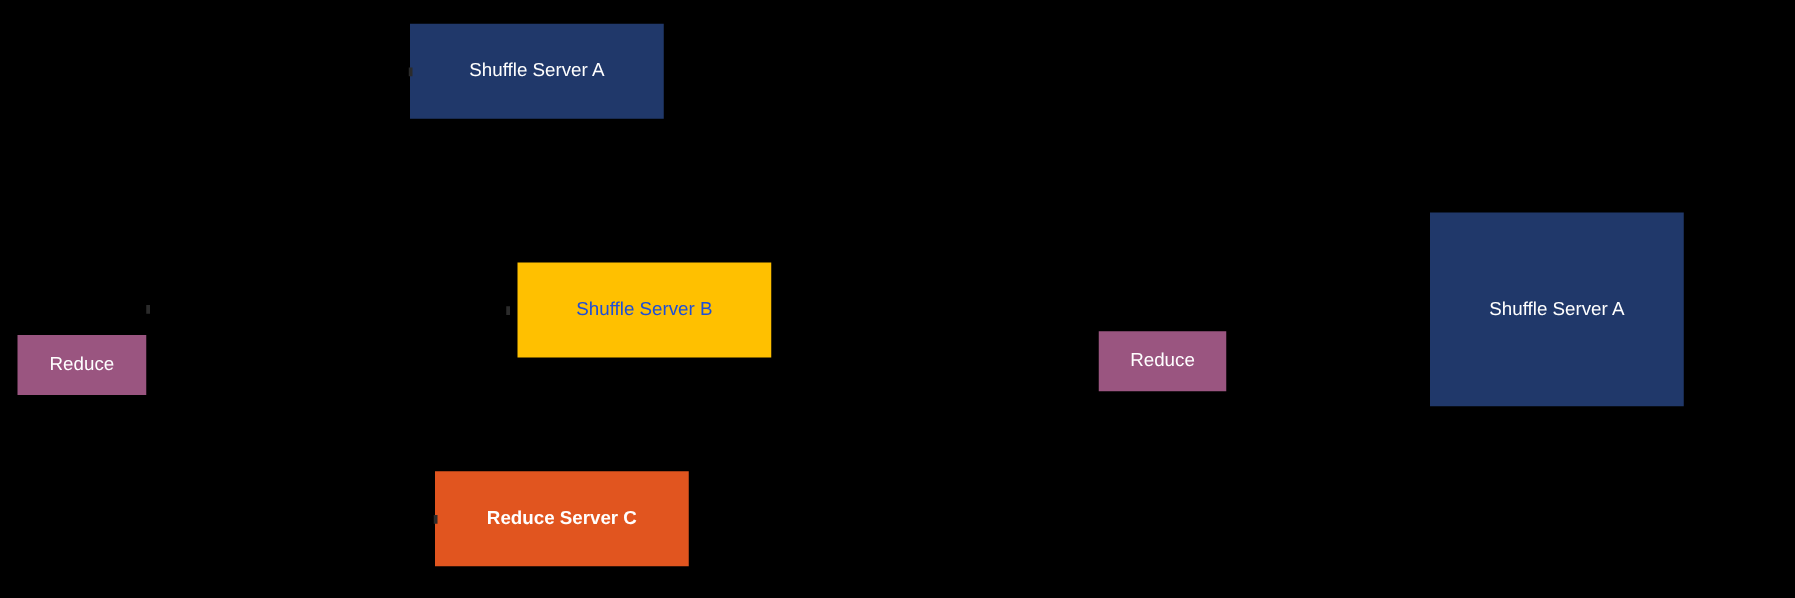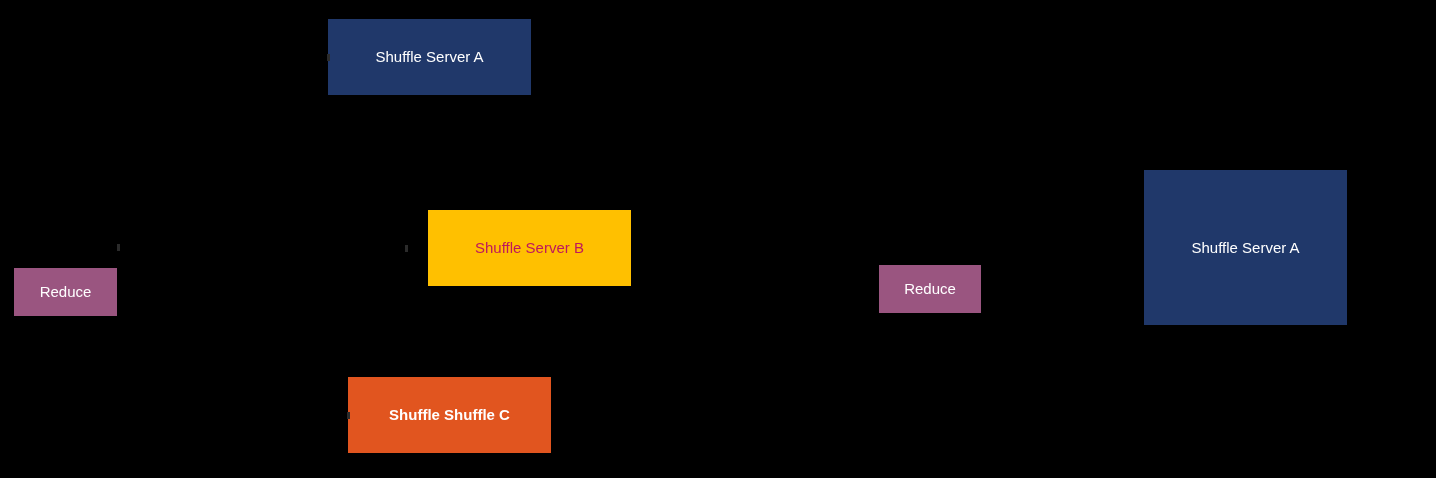--- a/index.html
+++ b/index.html
@@ -56,34 +56,34 @@
 <div id="canvas" style="width: 1436px; height: 478px; background: rgb(0, 0, 0);">
 
   <div class="node n-navy w-normal" style="left: 328px; top: 19px; width: 203px; height: 76px; background: rgb(32, 56, 106); color: rgb(255, 255, 255); font-size: 15px; font-weight: normal;">
     <span class="node-label">Shuffle Server A</span>
   </div>
 
   <div class="node n-mauve w-normal" style="left: 14px; top: 226px; width: 103px; height: 48px; background: rgb(154, 85, 128); color: rgb(255, 255, 255); font-size: 15px; font-weight: normal;">
     <span class="node-label">Reduce</span>
   </div>
 
-  <div class="node n-amber w-normal" style="left: 428px; top: 210px; width: 203px; height: 76px; background: rgb(255, 192, 0); color: #be185d; font-size: 15px; font-weight: normal; align-items: center;">
+  <div class="node n-amber w-normal" style="left: 414px; top: 210px; width: 203px; height: 76px; background: rgb(255, 192, 0); color: #1d4ed8; font-size: 15px; font-weight: normal; align-items: center;">
     <span class="node-label">Shuffle Server B</span>
   </div>
 
   <div class="node n-mauve w-normal" style="left: 879px; top: 223px; width: 102px; height: 48px; background: rgb(154, 85, 128); color: rgb(255, 255, 255); font-size: 15px; font-weight: normal;">
     <span class="node-label">Reduce</span>
   </div>
 
   <div class="node n-navy w-normal" style="left: 1144px; top: 170px; width: 203px; height: 155px; background: rgb(32, 56, 106); color: rgb(255, 255, 255); font-size: 15px; font-weight: normal;">
     <span class="node-label">Shuffle Server A</span>
   </div>
 
   <div class="node n-orange w-bold" style="left: 348px; top: 377px; width: 203px; height: 76px; background: rgb(225, 85, 31); color: rgb(255, 255, 255); font-size: 15px; font-weight: bold;">
-    <span class="node-label">Shuffle Shuffle C</span>
+    <span class="node-label">Reduce Server C</span>
   </div>
 
   <div class="edge-stub" style="left: 327px; top: 54px;"></div>
   <div class="edge-stub" style="left: 117px; top: 244px;"></div>
   <div class="edge-stub" style="left: 405px; top: 245px;"></div>
   <div class="edge-stub" style="left: 347px; top: 412px;"></div>
 
 </div>
 
 </body></html>

